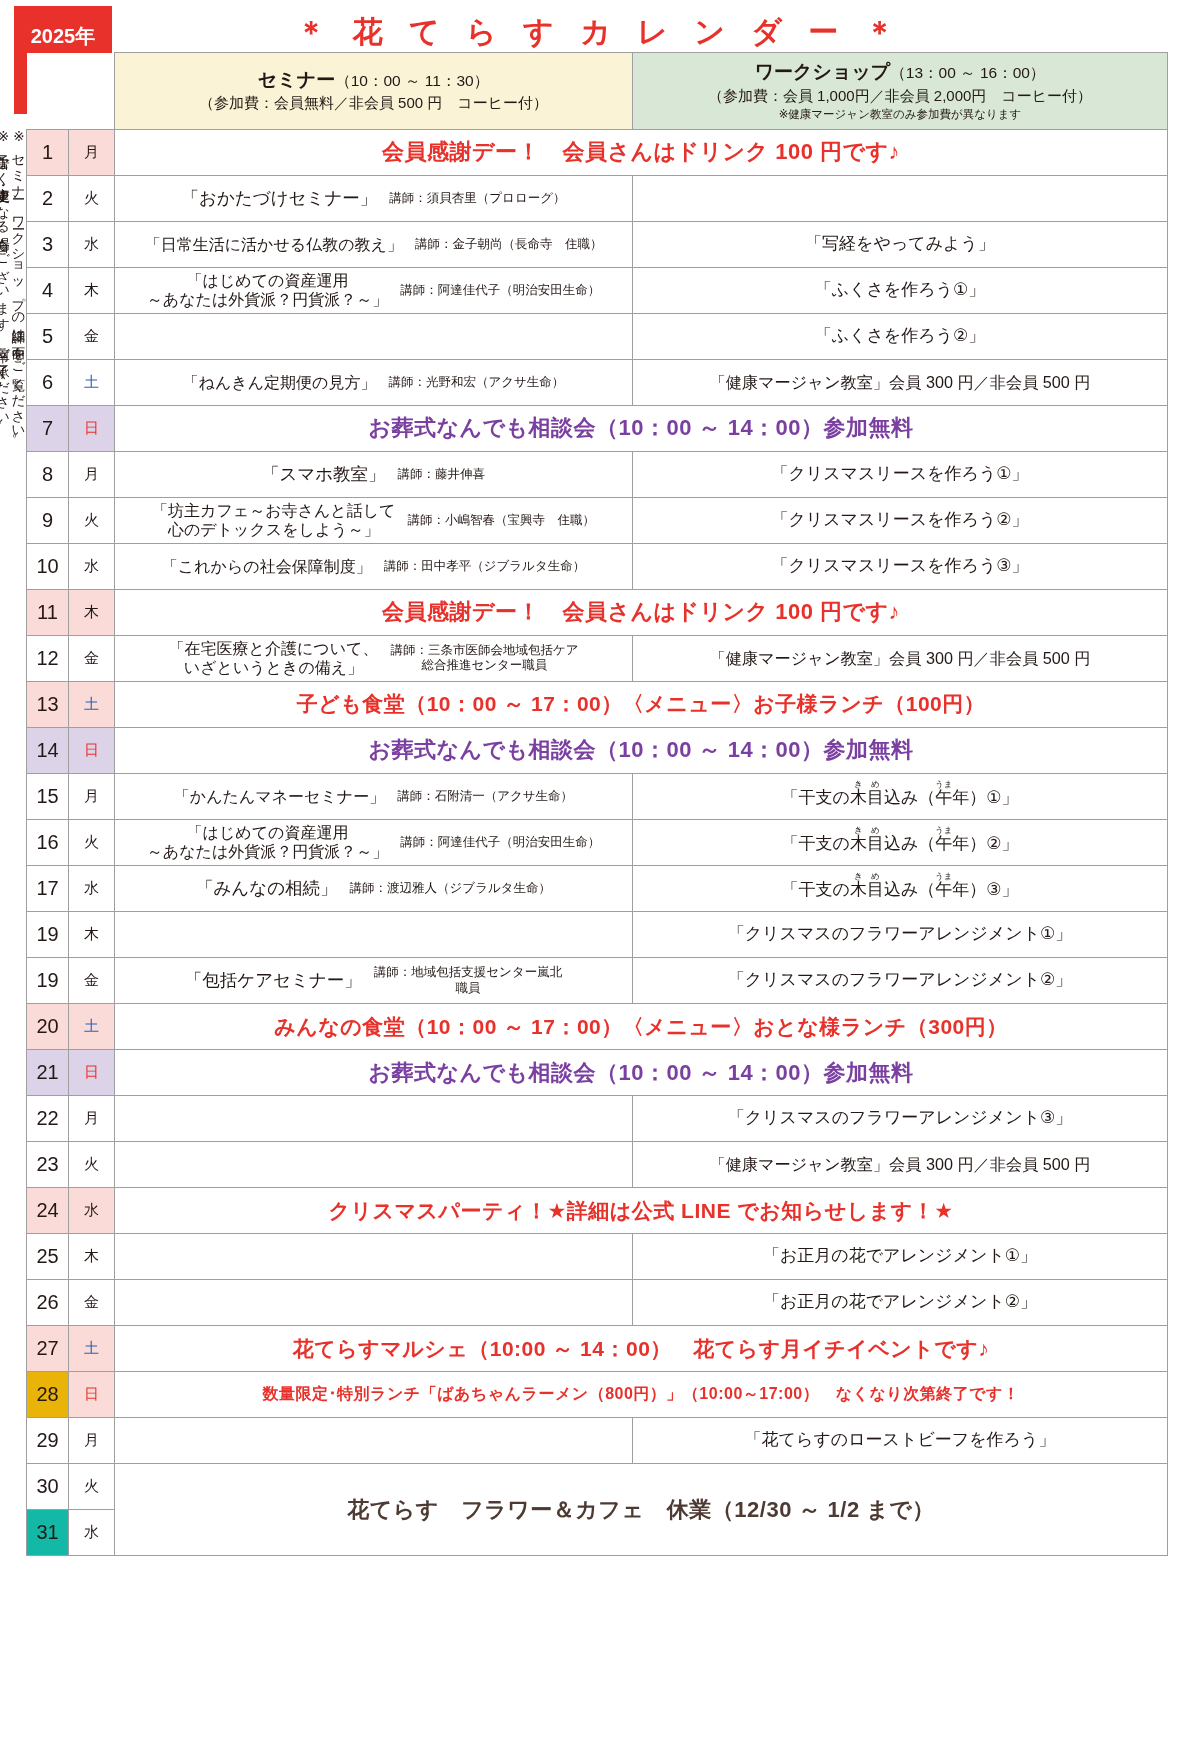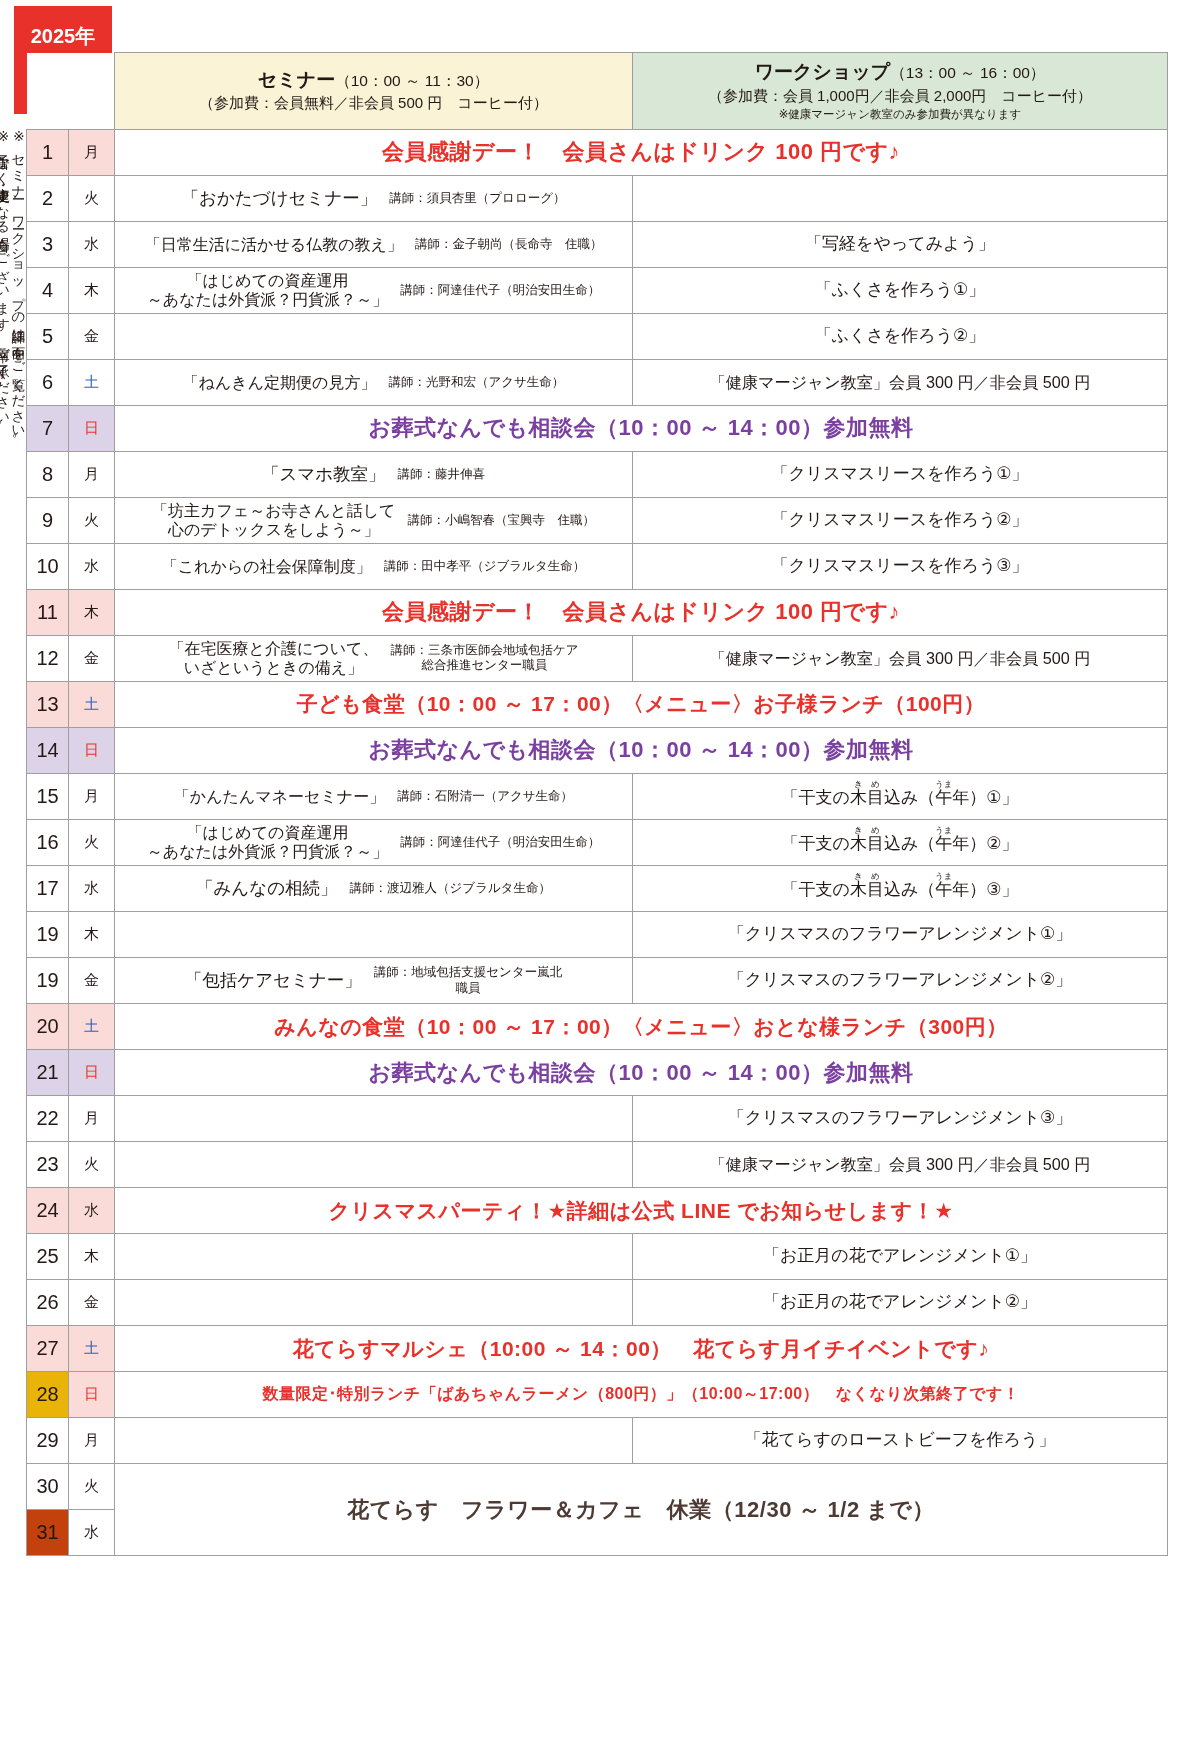--- a/index.html
+++ b/index.html
@@ -107,20 +107,21 @@
 </head>
 <body>
 
 <div class="page">
 
   <div class="month-badge">
     <div class="year">2025年</div>
     <div class="mon"><span>12</span><small>月</small></div>
   </div>
 
+  <div class="main-title">＊ 花 て ら す カ レ ン ダ ー ＊</div>
 
   <div class="side-notes">
     <p>※セミナー、ワークショップの詳細は中面をご覧ください。</p>
     <span class="gap"></span>
     <p>※予告なく中止・変更になる場合もございます。何卒ご了承ください。</p>
   </div>
 
   <table class="cal">
     <colgroup>
       <col class="col-day">
@@ -427,19 +428,19 @@
           </td>
         </tr>
         <tr>
           <td class="day" style="background: rgb(255, 255, 255);">30</td>
           <td class="dow" style="background: rgb(255, 255, 255);">火</td>
           <td colspan="2" rowspan="2" class="full full-gray">
             <div class="banner brown">花てらす　フラワー＆カフェ　休業（12/30 ～ 1/2 まで）</div>
           </td>
         </tr>
         <tr>
-          <td class="day" style="background: #c2410c;">31</td>
+          <td class="day" style="background: #14b8a6;">31</td>
           <td class="dow" style="background: rgb(255, 255, 255);">水</td>
         </tr>
       </tbody>
   </table>
 
 </div>
 
 </body></html>

